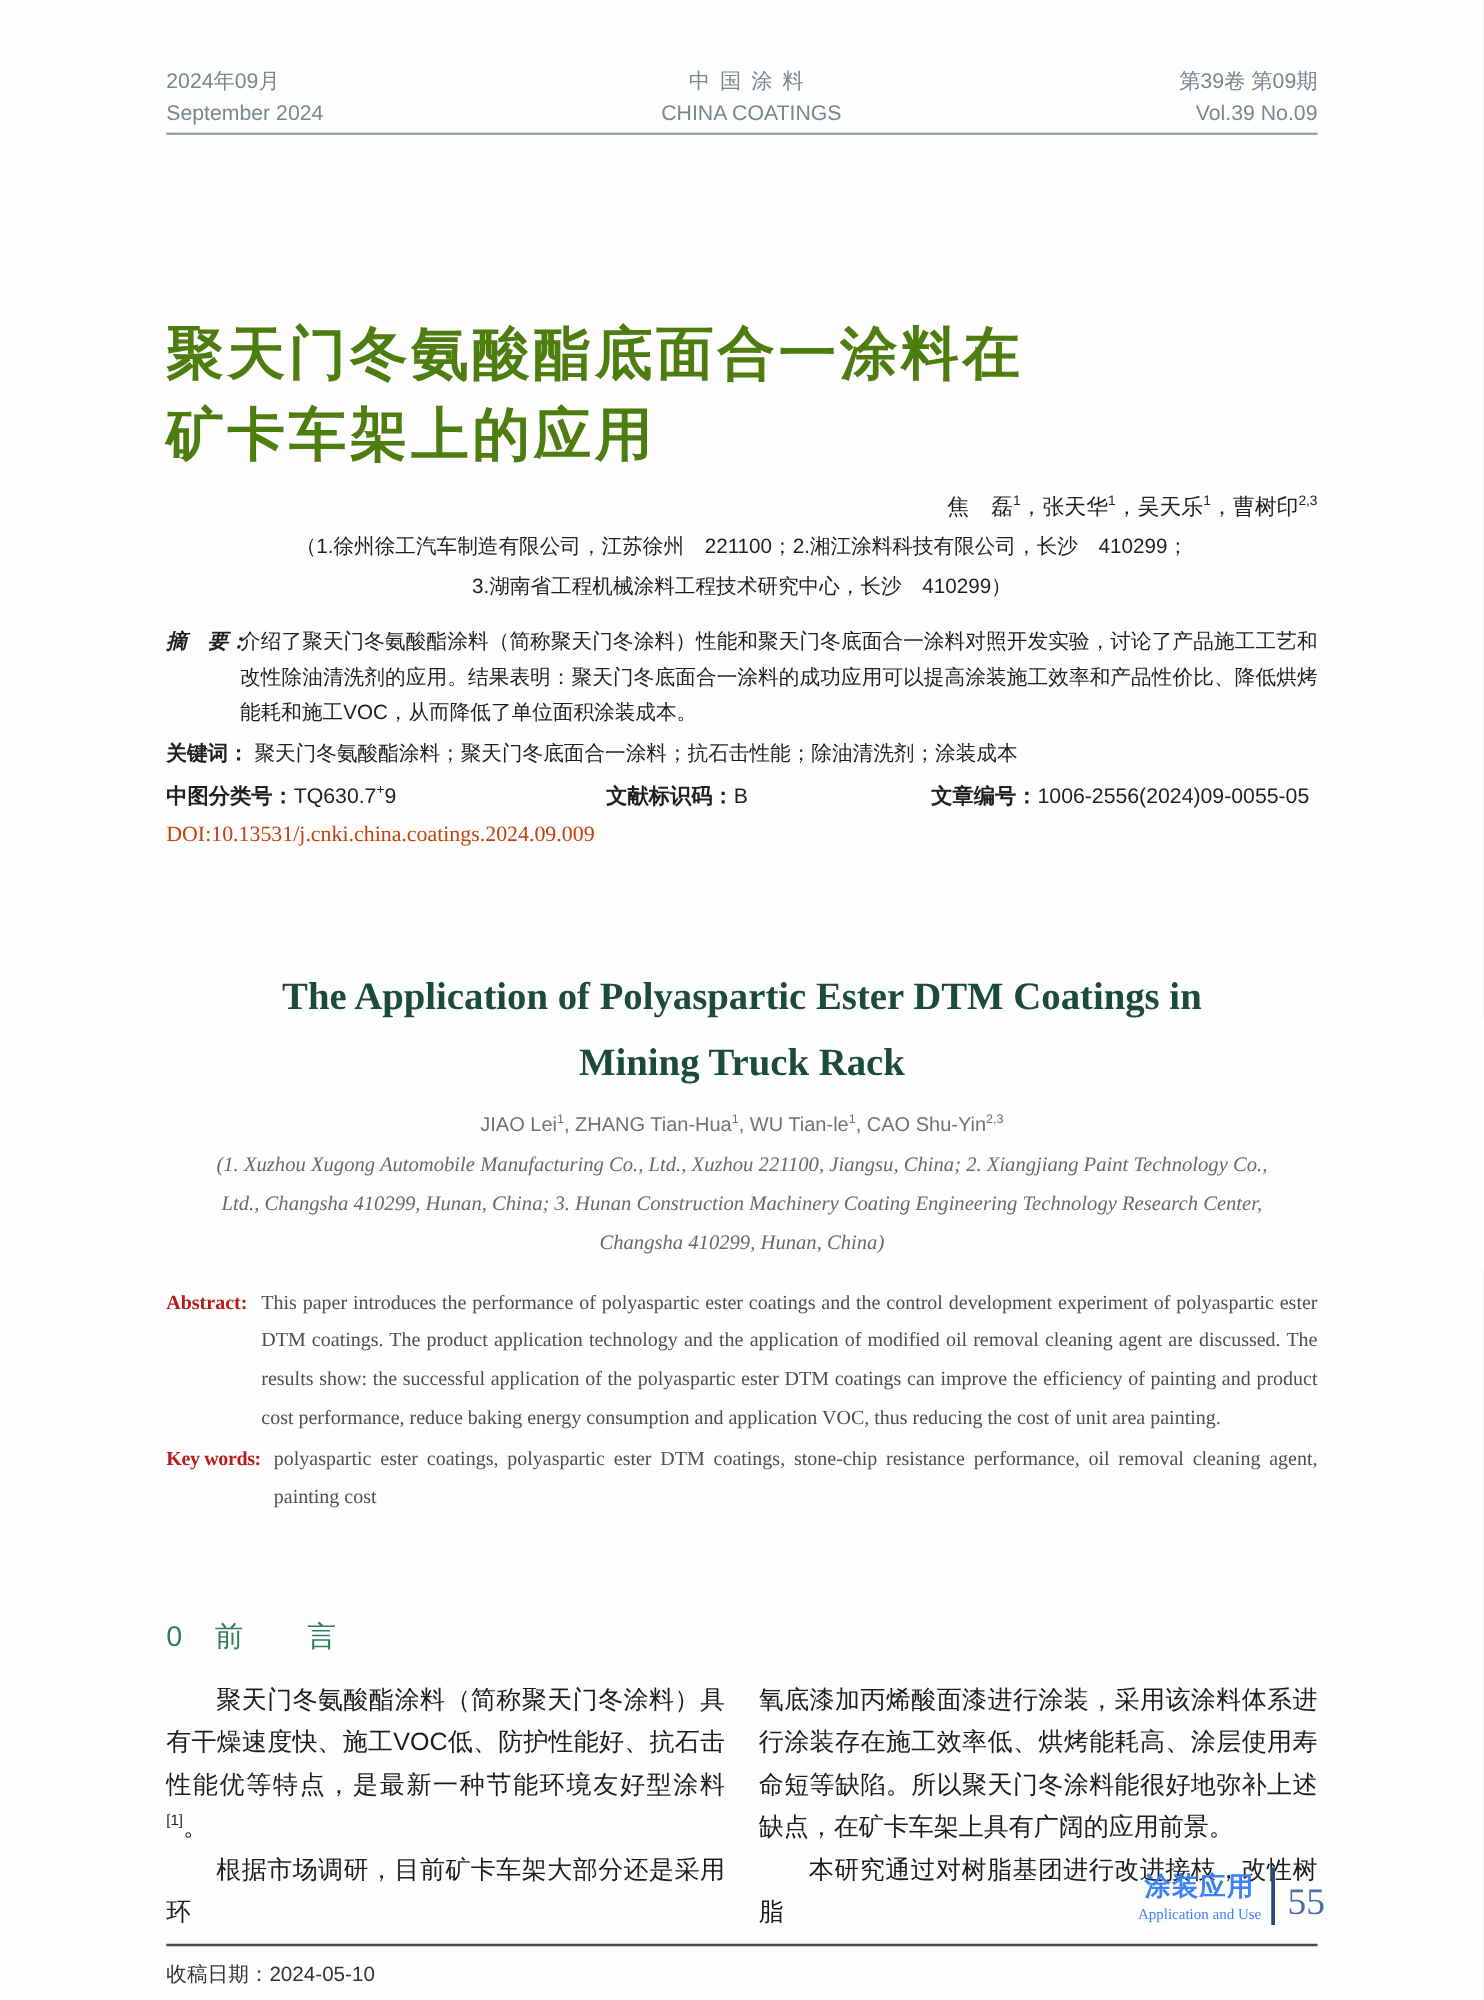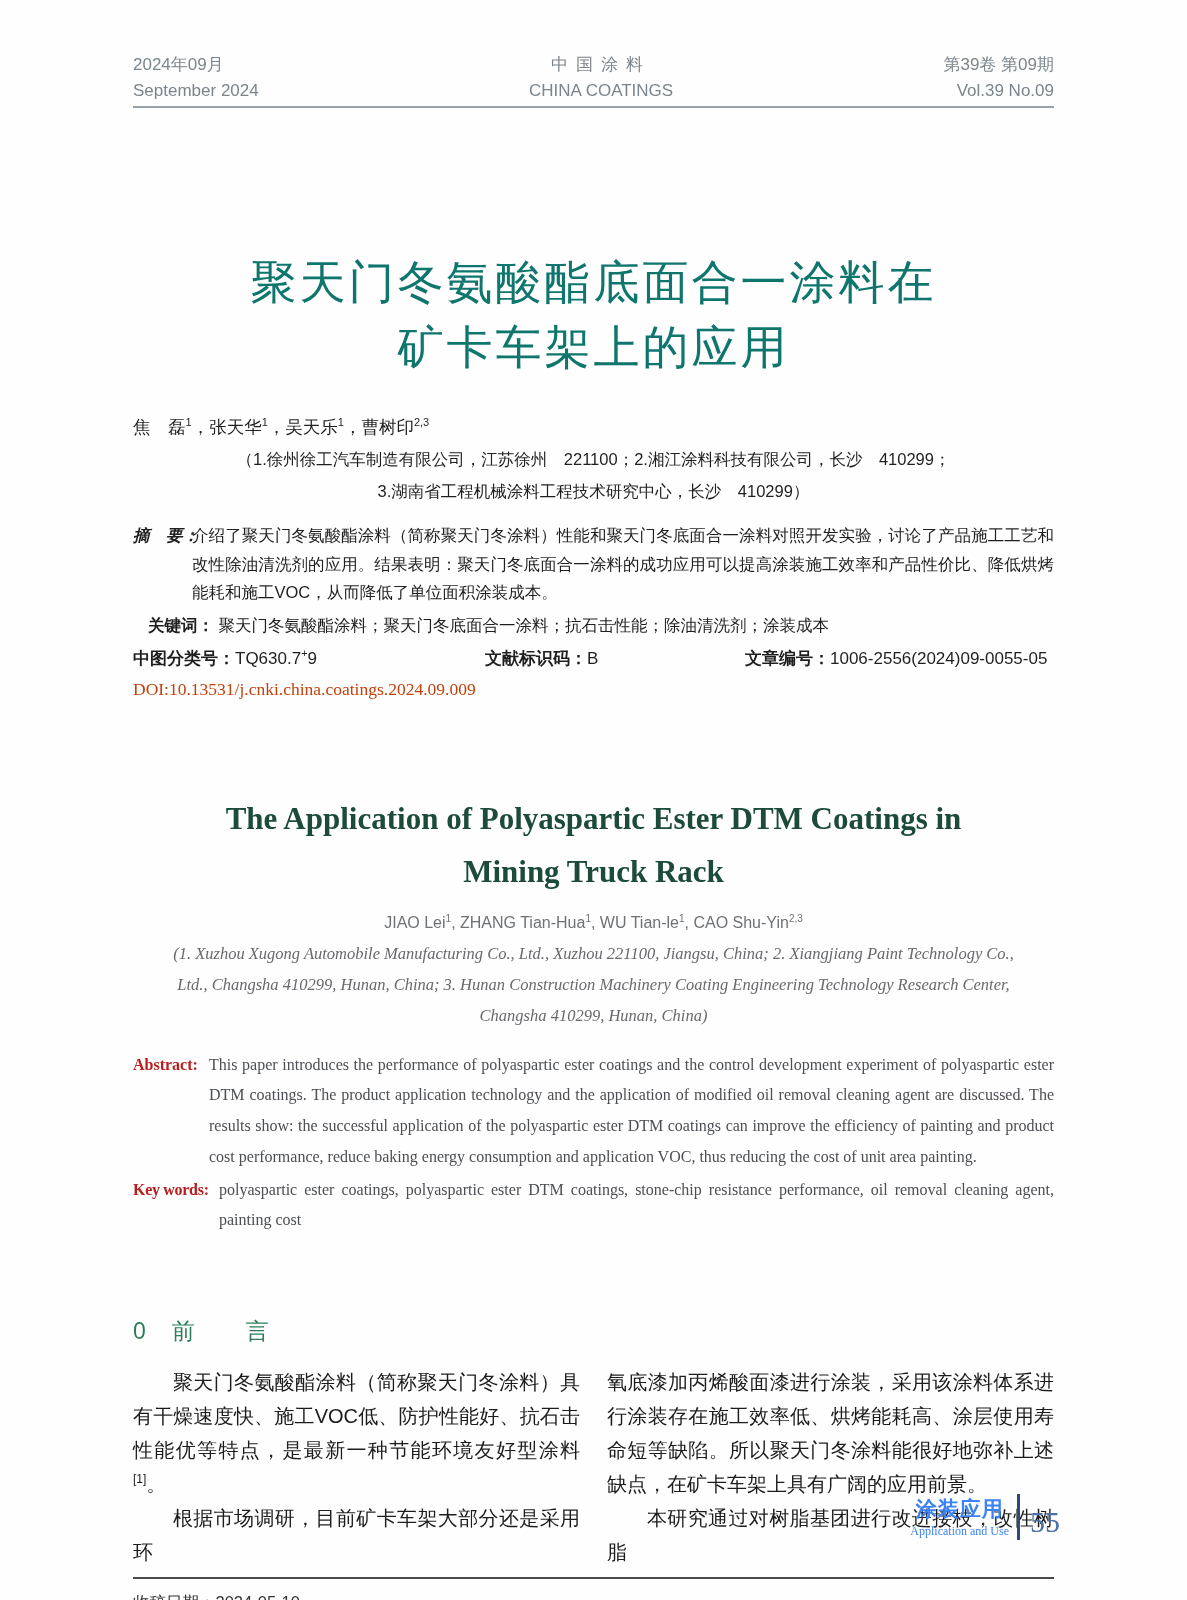--- a/index.html
+++ b/index.html
@@ -23,40 +23,40 @@
   }
   .rh-col { white-space: nowrap; }
   .rh-center { text-align: center; }
   .rh-center .cn { letter-spacing: 8px; }
   .rh-right { text-align: right; }
   .rh-rule { border-bottom: 2px solid #97a1a7; margin-top: 3px; }
 
   
   .title-cn {
     margin-top: 142px;
-    text-align: center;
-    color: #0f766e;
-    font-size: 46px; font-weight: normal;
+    text-align: left;
+    color: #4d7c0f;
+    font-size: 46px; font-weight: bold;
     line-height: 1.42; letter-spacing: 3px;
   }
 
   
-  .authors-cn { margin-top: 34px; text-align: left; font-size: 17.5px; color: #1f1f1f; }
+  .authors-cn { margin-top: 12px; text-align: right; font-size: 17.5px; color: #1f1f1f; }
   .authors-cn sup { font-size: 11px; }
   .affil-cn { text-align: center; font-size: 16.5px; line-height: 1.95; color: #1f1f1f; margin-top: 4px; }
 
   
   .abstract-cn {
     position: relative; margin-top: 14px;
     padding-left: 59px;
     font-size: 16.5px; line-height: 1.74; text-align: justify; color: #1f1f1f;
   }
   .abstract-cn .label { position: absolute; left: 0; top: 0; font-weight: bold; font-style: italic; }
   .keywords-cn { margin-top: 4px; font-size: 16.5px; line-height: 1.74; color: #1f1f1f; }
-  .keywords-cn .label { font-weight: bold; margin-left: 15px; }
+  .keywords-cn .label { font-weight: bold; }
 
   .meta-row {
     margin-top: 7px; display: flex; font-size: 17px; color: #1f1f1f;
   }
   .meta-row .cell-1 { width: 352px; }
   .meta-row .cell-2 { width: 260px; }
   .meta-row .label { font-weight: bold; }
   .meta-row sup { font-size: 11px; }
   .doi-line {
     margin-top: 9px;

